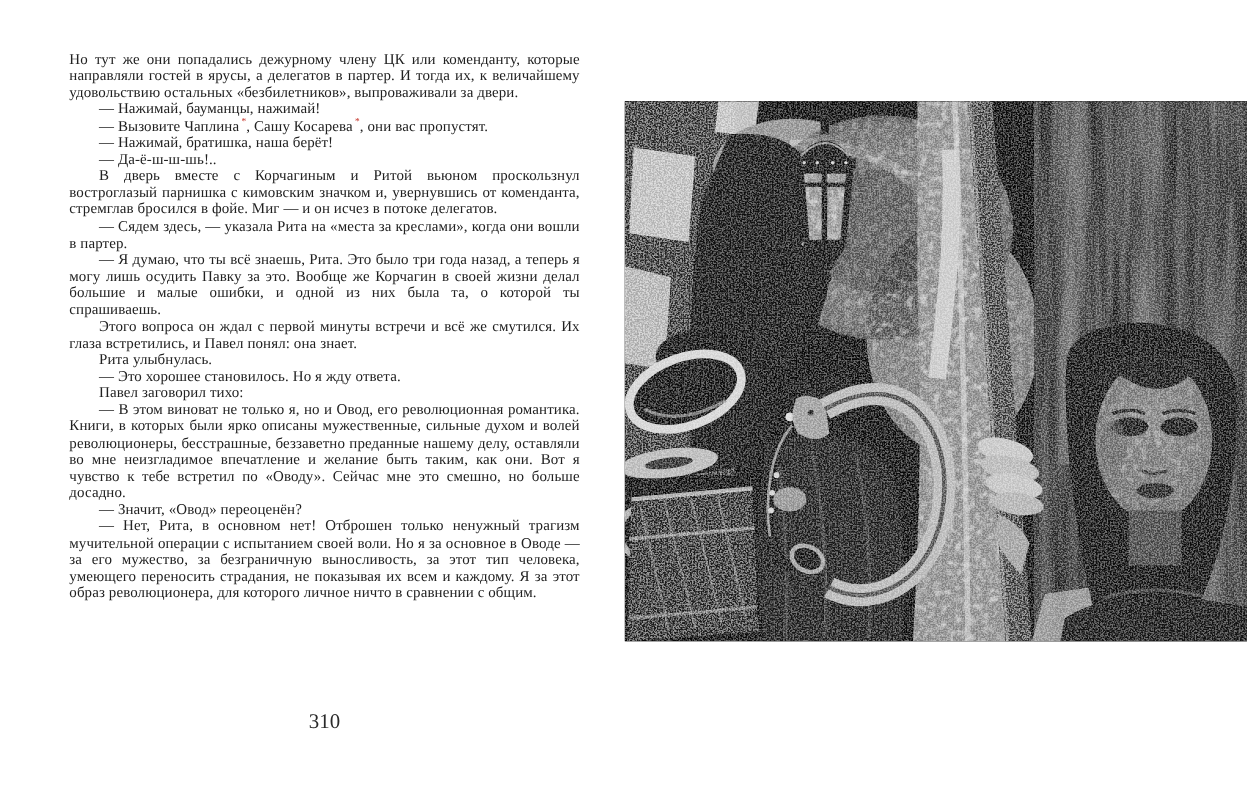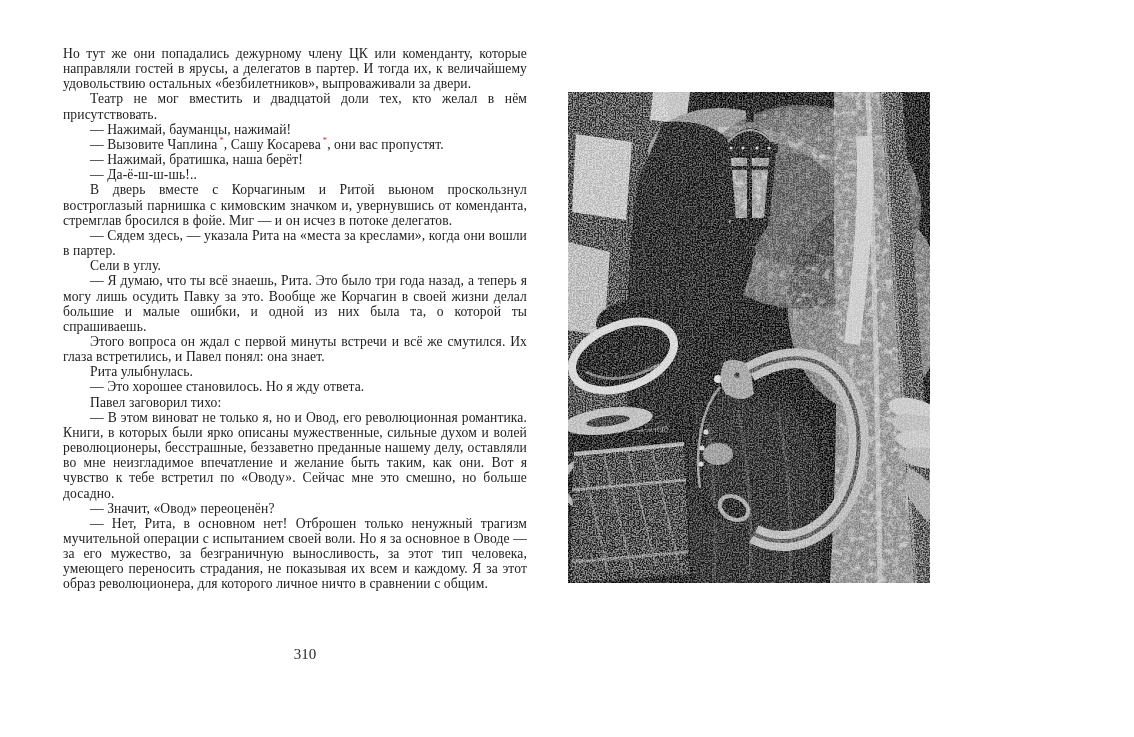--- a/index.html
+++ b/index.html
@@ -1,18 +1,18 @@
 <!DOCTYPE html>
 <html lang="ru" style="--fn: #c22a20;"><head>
 <meta charset="utf-8">
 <style>
   html,body{margin:0;padding:0;background:#ffffff;}
   .spread{
     position:relative;
-    width:930px;height:737px;
+    width:1134px;height:737px;
     background:#ffffff;
     overflow:hidden;
     font-family:"Liberation Serif","DejaVu Serif",serif;
   }
   
   .text-block{
     position:absolute;left:63px;top:46px;width:464px;
     font-size:13.6px;line-height:15.15px;
     color:#212121;
     text-align:justify;
@@ -21,48 +21,46 @@
   .para{margin:0;text-indent:27px;}
   .para.no-indent{text-indent:0;}
   .fnmark{
     color:var(--fn,#c22a20);
     font-size:8.5px;
     margin-left:2px;
     vertical-align:super;
     line-height:0;
   }
   .page-number{
-    position:absolute;left:73px;top:646px;width:464px;
+    position:absolute;left:63px;top:646px;width:464px;
     text-align:center;
-    font-size:15px;color:#2a2a2a;
+    font-size:19px;color:#2a2a2a;
   }
   
   .illustration{
     position:absolute;left:568px;top:92px;margin:0;
     width:566px;height:491px;
     background:#070707;
   }
   .illustration svg{display:block;width:566px;height:491px;}
 </style>
 </head>
 <body>
 
 <div class="spread">
 
   <div>
     <div class="text-block" id="text-block">
         <p class="para no-indent">Но тут же они попадались дежурному члену ЦК или коменданту, которые направляли гостей в ярусы, а делегатов в партер. И тогда их, к величайшему удовольствию остальных «безбилетников», выпроваживали за двери.</p>
-        <p class="para">Театр не мог вместить и двадцатой доли тех, кто желал в нём присутствовать.</p>
         <p class="para">— Нажимай, бауманцы, нажимай!</p>
         <p class="para"><span>— Вызовите Чаплина</span><sup class="fnmark">*</sup><span>, Сашу Косарева</span><sup class="fnmark">*</sup><span>, они вас пропустят.</span></p>
         <p class="para">— Нажимай, братишка, наша берёт!</p>
         <p class="para">— Да-ё-ш-ш-шь!..</p>
         <p class="para">В дверь вместе с Корчагиным и Ритой вьюном проскользнул востроглазый парнишка с кимовским значком и, увернувшись от коменданта, стремглав бросился в фойе. Миг — и он исчез в потоке делегатов.</p>
         <p class="para">— Сядем здесь, — указала Рита на «места за креслами», когда они вошли в партер.</p>
-        <p class="para">Сели в углу.</p>
         <p class="para">— Я думаю, что ты всё знаешь, Рита. Это было три года назад, а теперь я могу лишь осудить Павку за это. Вообще же Корчагин в своей жизни делал большие и малые ошибки, и одной из них была та, о которой ты спрашиваешь.</p>
         <p class="para">Этого вопроса он ждал с первой минуты встречи и всё же смутился. Их глаза встретились, и Павел понял: она знает.</p>
         <p class="para">Рита улыбнулась.</p>
         <p class="para">— Это хорошее становилось. Но я жду ответа.</p>
         <p class="para">Павел заговорил тихо:</p>
         <p class="para">— В этом виноват не только я, но и Овод, его революционная романтика. Книги, в которых были ярко описаны мужественные, сильные духом и волей революционеры, бесстрашные, беззаветно преданные нашему делу, оставляли во мне неизгладимое впечатление и желание быть таким, как они. Вот я чувство к тебе встретил по «Оводу». Сейчас мне это смешно, но больше досадно.</p>
         <p class="para">— Значит, «Овод» переоценён?</p>
         <p class="para">— Нет, Рита, в основном нет! Отброшен только ненужный трагизм мучительной операции с испытанием своей воли. Но я за основное в Оводе — за его мужество, за безграничную выносливость, за этот тип человека, умеющего переносить страдания, не показывая их всем и каждому. Я за этот образ революционера, для которого личное ничто в сравнении с общим.</p>
       </div>
     <div class="page-number">310</div>

